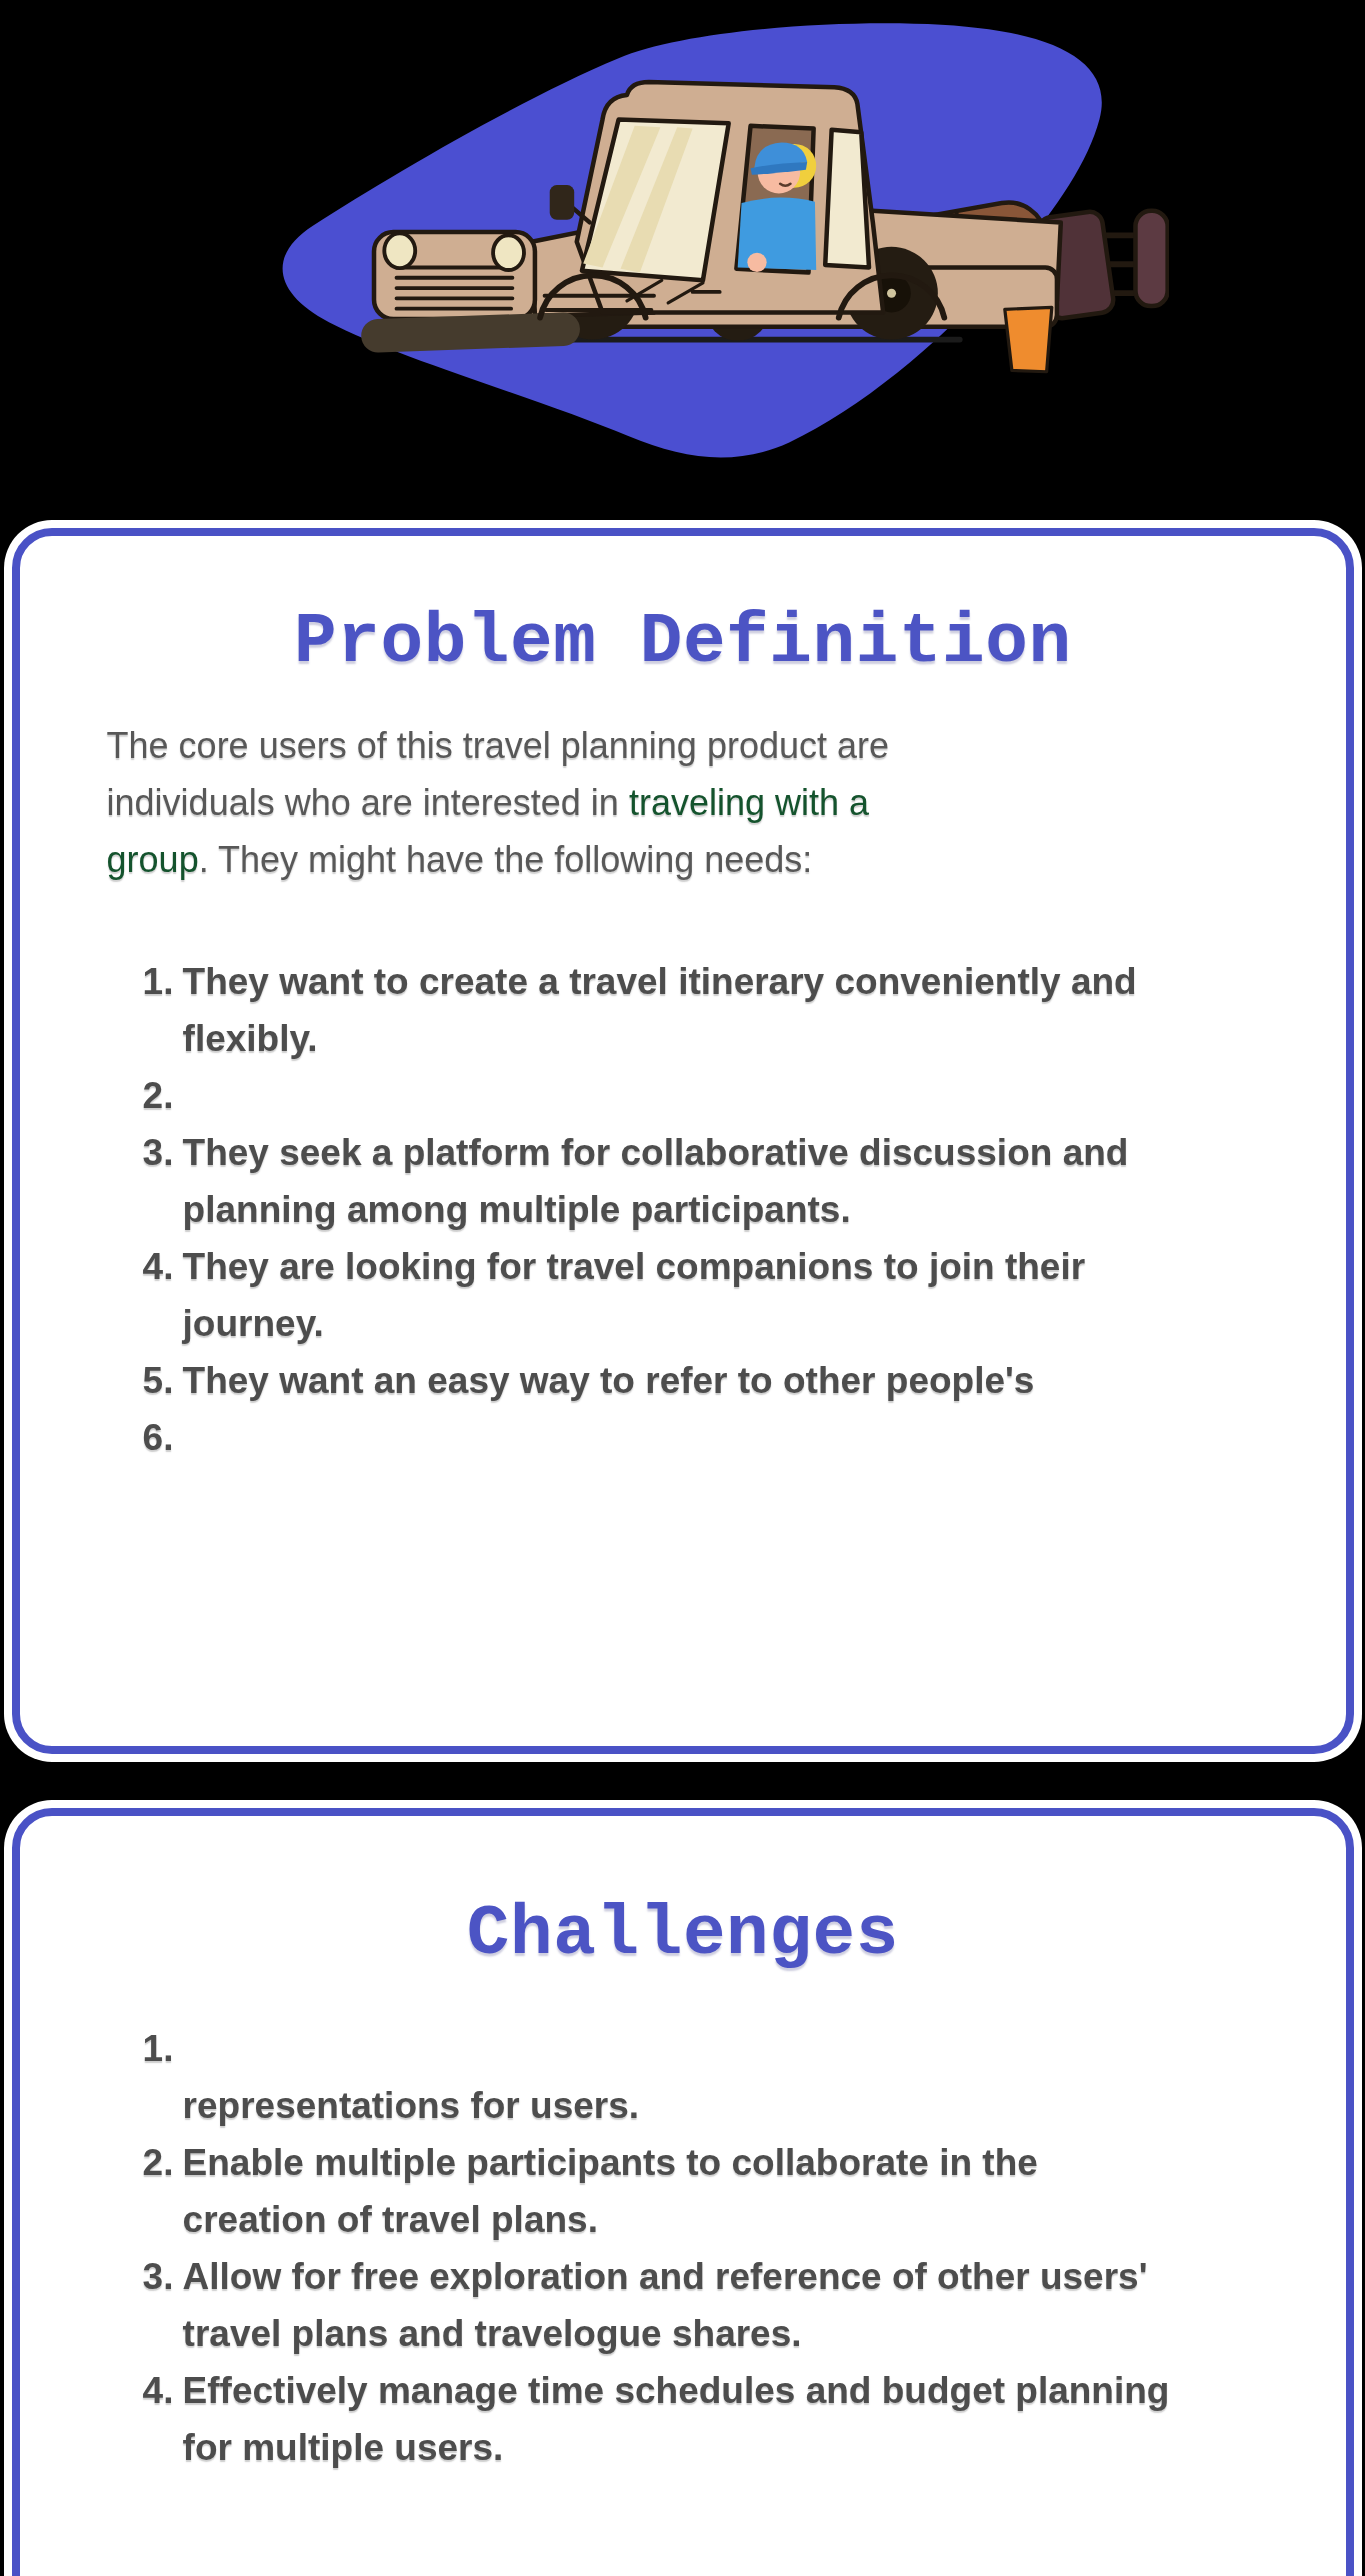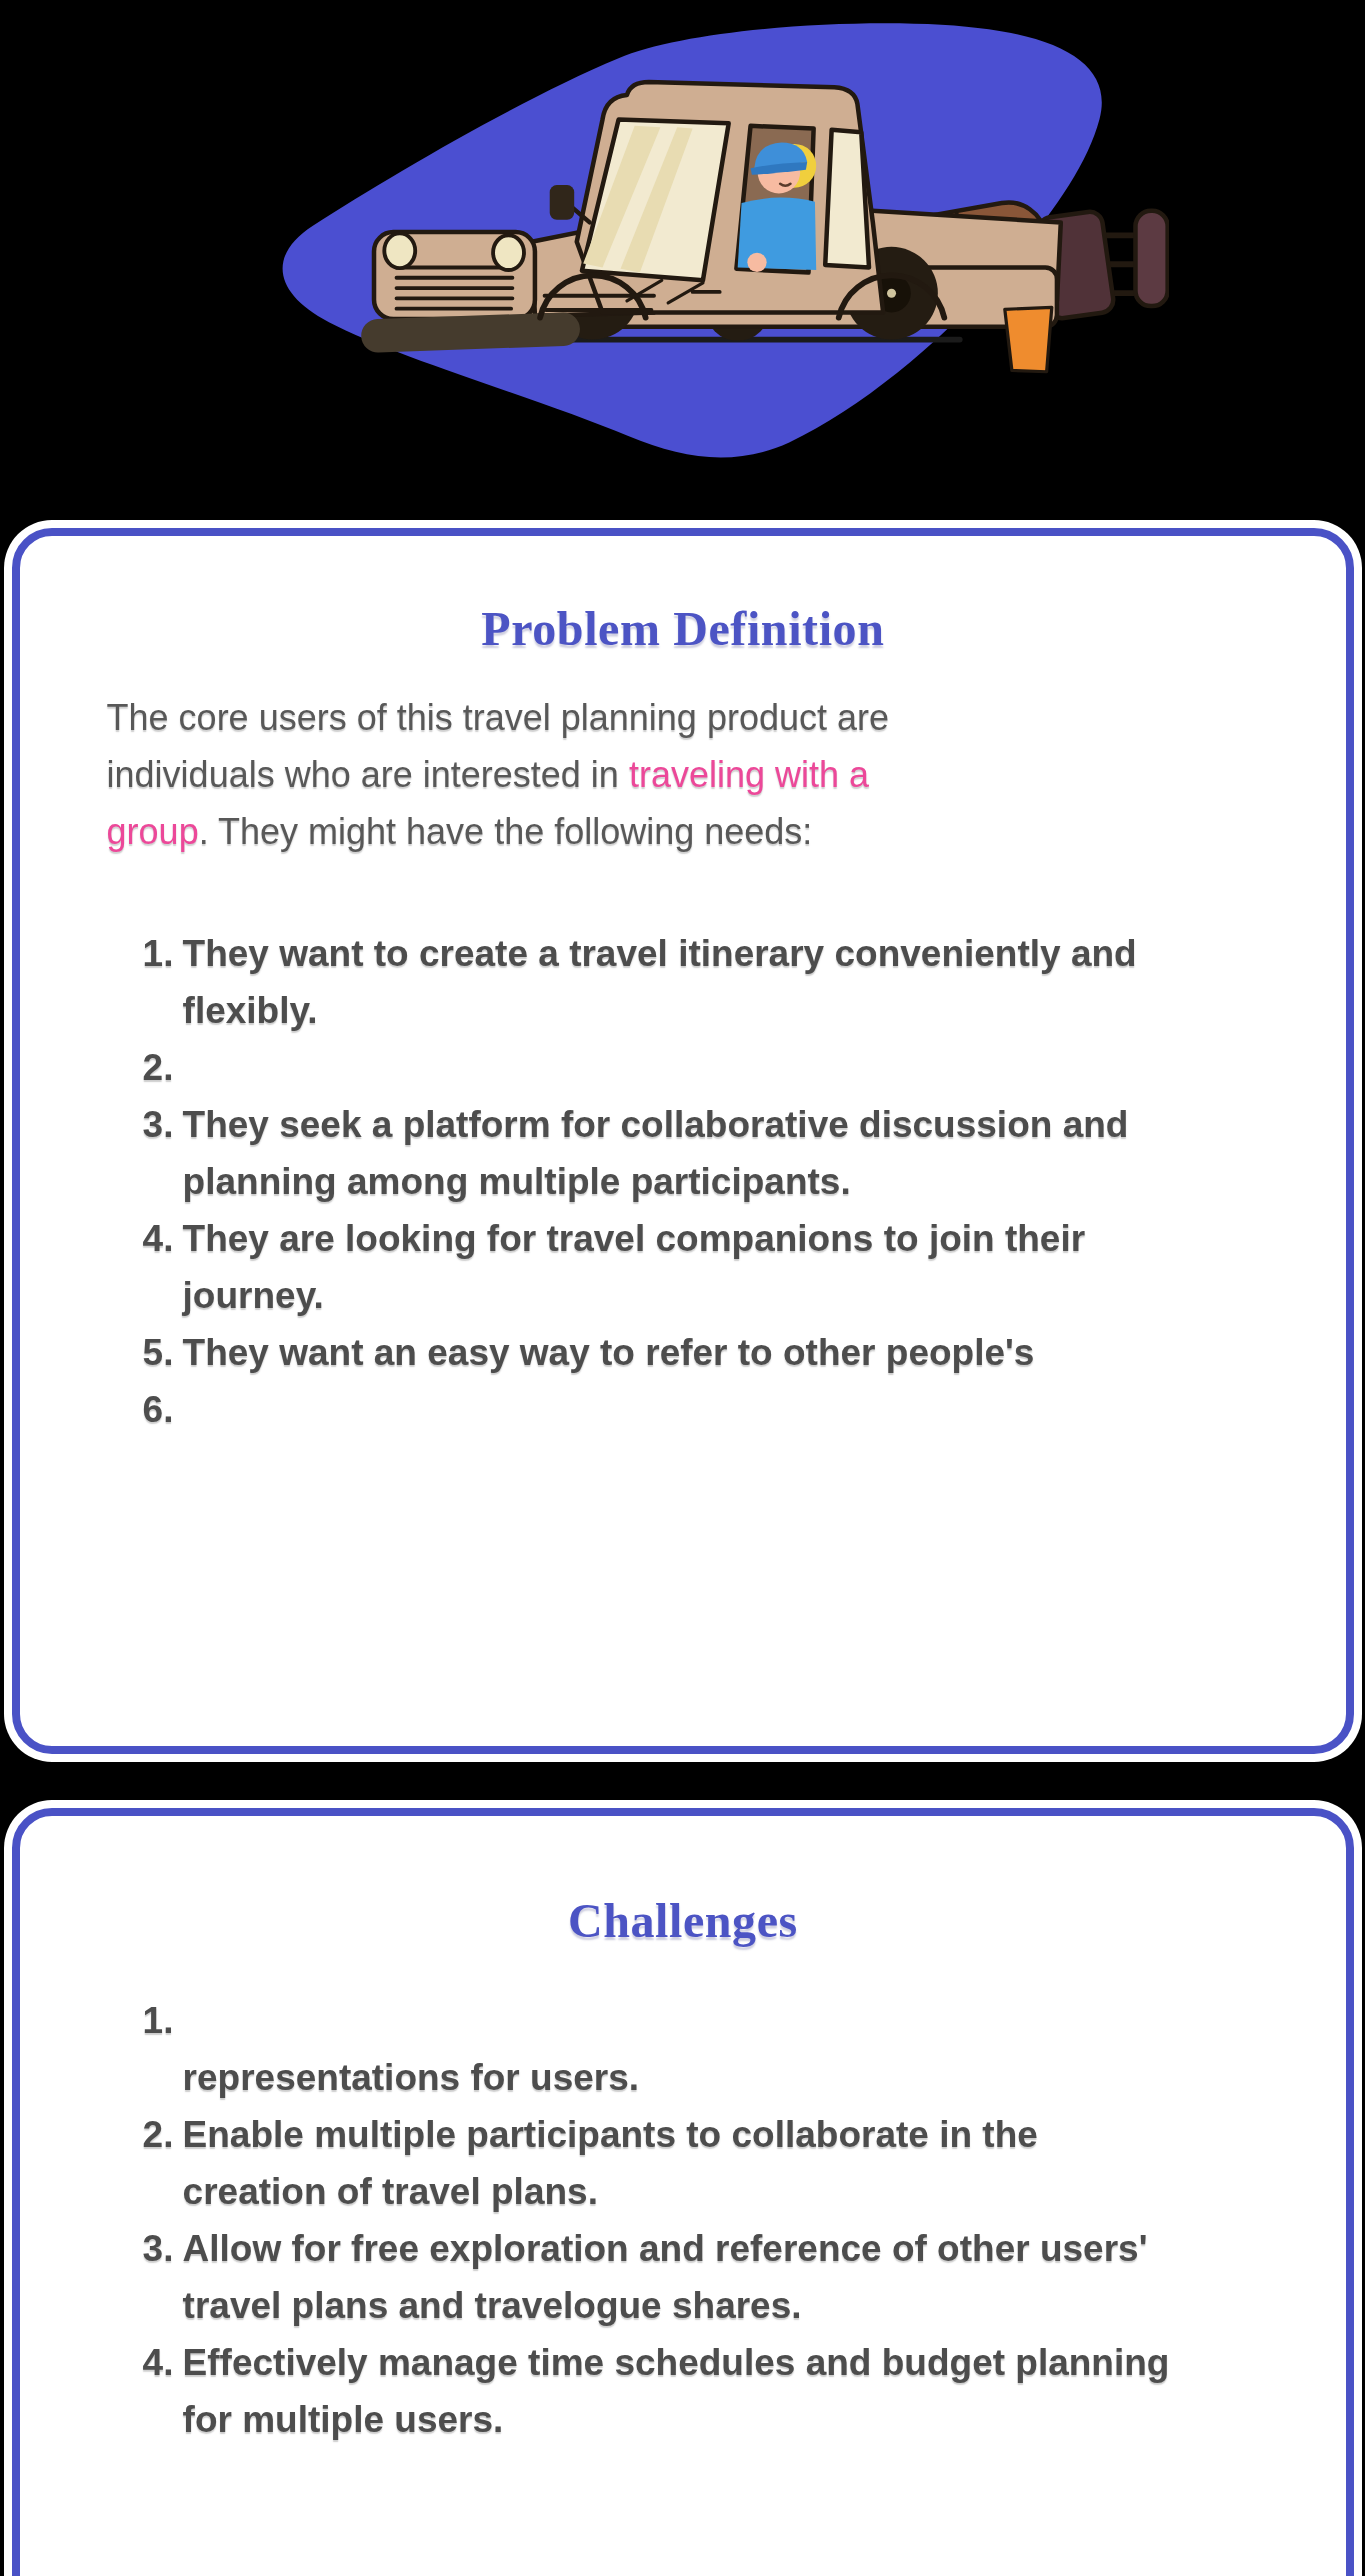--- a/index.html
+++ b/index.html
@@ -17,33 +17,33 @@
   .card-problem    { top:520px;  height:1242px; }
   .card-challenges { top:1800px; height:939px; }
   .card-frame {
     position:absolute; inset:7.7px;
     border:8.4px solid #4a52c6; border-radius:40px;
     padding:0 87px; box-sizing:border-box; overflow:hidden;
   }
 
   .card-title {
     margin:64px 0 0; text-align:center;
-    font-family:Liberation Serif, serif; font-weight:700;
-    font-size:48px; line-height:1.2; color:#4c54c4;
+    font-family:Liberation Mono, monospace; font-weight:700;
+    font-size:71px; line-height:1.2; color:#4c54c4;
     letter-spacing:0.6px;
     text-shadow:0 2.6px 1.9px rgba(80,80,140,.28);
   }
   .card-challenges .card-title { margin-top:76px; }
 
   .intro {
     margin-top:32px;
     font-size:36px; line-height:57px; color:#585858;
     text-shadow:0 1.9px 1.3px rgba(90,90,90,.3);
   }
-  .intro .hl { color:#ec4899; }
+  .intro .hl { color:#14532d; }
 
   .need-list, .challenge-list {
     margin:65px 0 0 36px; padding:0; list-style:none;
   }
   .challenge-list { margin-top:43px; }
   .need-list li, .challenge-list li {
     display:flex; align-items:flex-start;
     font-size:37px; line-height:57px; color:#4d4d4d; font-weight:600;
     text-shadow:0 1.9px 1.3px rgba(90,90,90,.3);
   }

